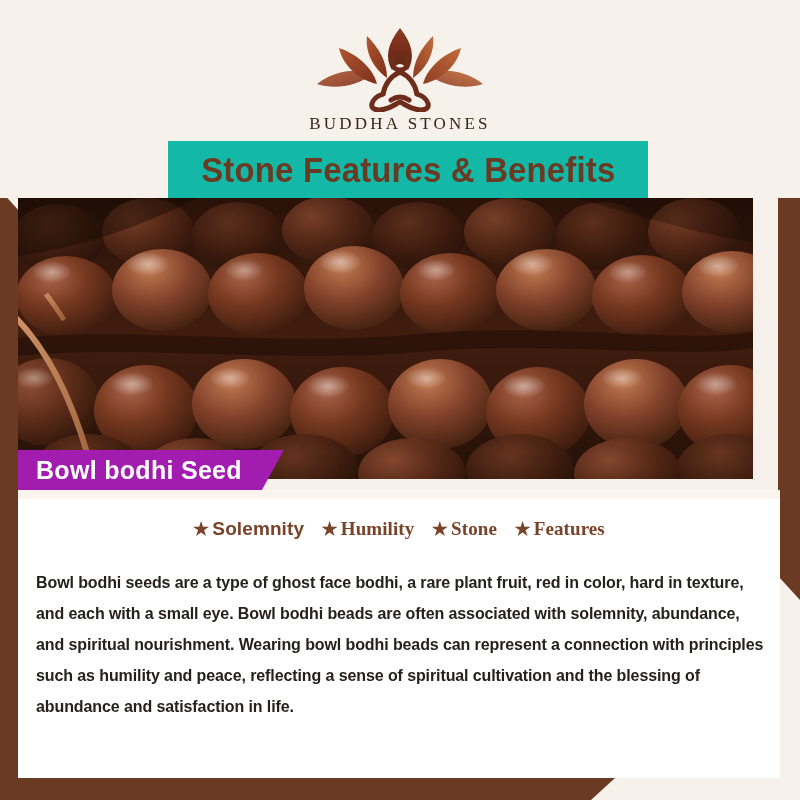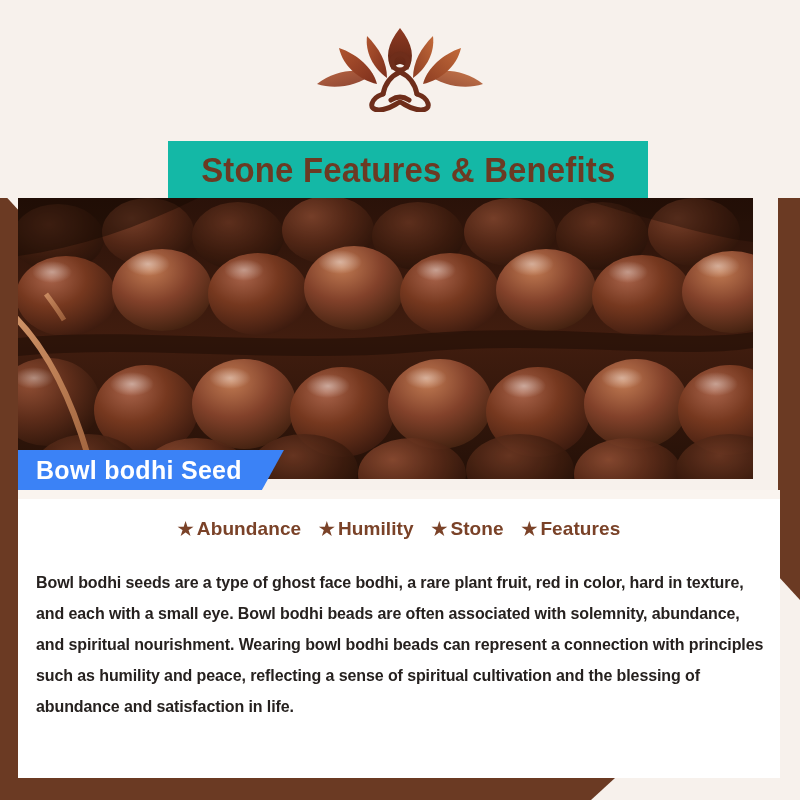--- a/index.html
+++ b/index.html
@@ -128,21 +128,21 @@
     height: 100%;
   }
 
   
   .name-banner {
     position: absolute;
     left: 18px;
     top: 450px;
     height: 40px;
     padding: 0 42px 0 18px;
-    background: #3b82f6;
+    background: #a21caf;
     display: flex;
     align-items: center;
     clip-path: polygon(0 0, 100% 0, calc(100% - 22px) 100%, 0 100%);
     z-index: 4;
   }
   .name-text {
     font-family: "Liberation Sans", sans-serif;
     font-size: 25px;
     font-weight: bold;
     color: #ffffff;
@@ -185,20 +185,21 @@
     font-family: "Liberation Sans Narrow", "Liberation Sans", sans-serif;
     letter-spacing: 0.1px;
   }
   .kw .star {
     color: #7a4228;
     font-size: 18px;
     margin-right: 3px;
   }
   .kw + .kw {
     margin-left: 13px;
+    font-family: Liberation Serif, serif;
   }
 
   .body-copy {
     position: absolute;
     left: 18px;
     top: 68px;
     width: 728px;
     font-family: "Liberation Sans", sans-serif;
     font-size: 16px;
     font-weight: bold;
@@ -257,20 +258,21 @@
           <circle cx="95" cy="40" r="8" fill="none"></circle>
 
           <path d="M95 50 C86 54 80 62 78 72"></path>
           <path d="M95 50 C104 54 110 62 112 72"></path>
 
           <path d="M78 72 C66 76 62 88 74 88 C84 88 90 82 95 80 C100 82 106 88 116 88 C128 88 124 76 112 72"></path>
 
           <path d="M86 78 C92 74 98 74 104 78"></path>
         </g>
       </svg>
+      <span class="logo-word">BUDDHA STONES</span>
     </div>
   </div>
 
   <div class="title-banner">
     <span class="title-text">Stone Features &amp; Benefits</span>
   </div>
 
   <div class="photo">
     <svg viewBox="0 0 735 281" preserveAspectRatio="xMidYMid slice">
       <defs>
@@ -384,21 +386,21 @@
 
   <div class="name-banner">
     <span class="name-text">Bowl bodhi Seed</span>
   </div>
 
   <div class="card">
     <div class="card-top-tint"></div>
 
     <div class="keywords">
       <span class="kw">
-        <span class="star">★</span><span>Abundance</span>
+        <span class="star">★</span><span>Solemnity</span>
       </span>
       <span class="kw">
         <span class="star">★</span><span>Humility</span>
       </span>
       <span class="kw">
         <span class="star">★</span><span>Stone</span>
       </span>
       <span class="kw">
         <span class="star">★</span><span>Features</span>
       </span>

